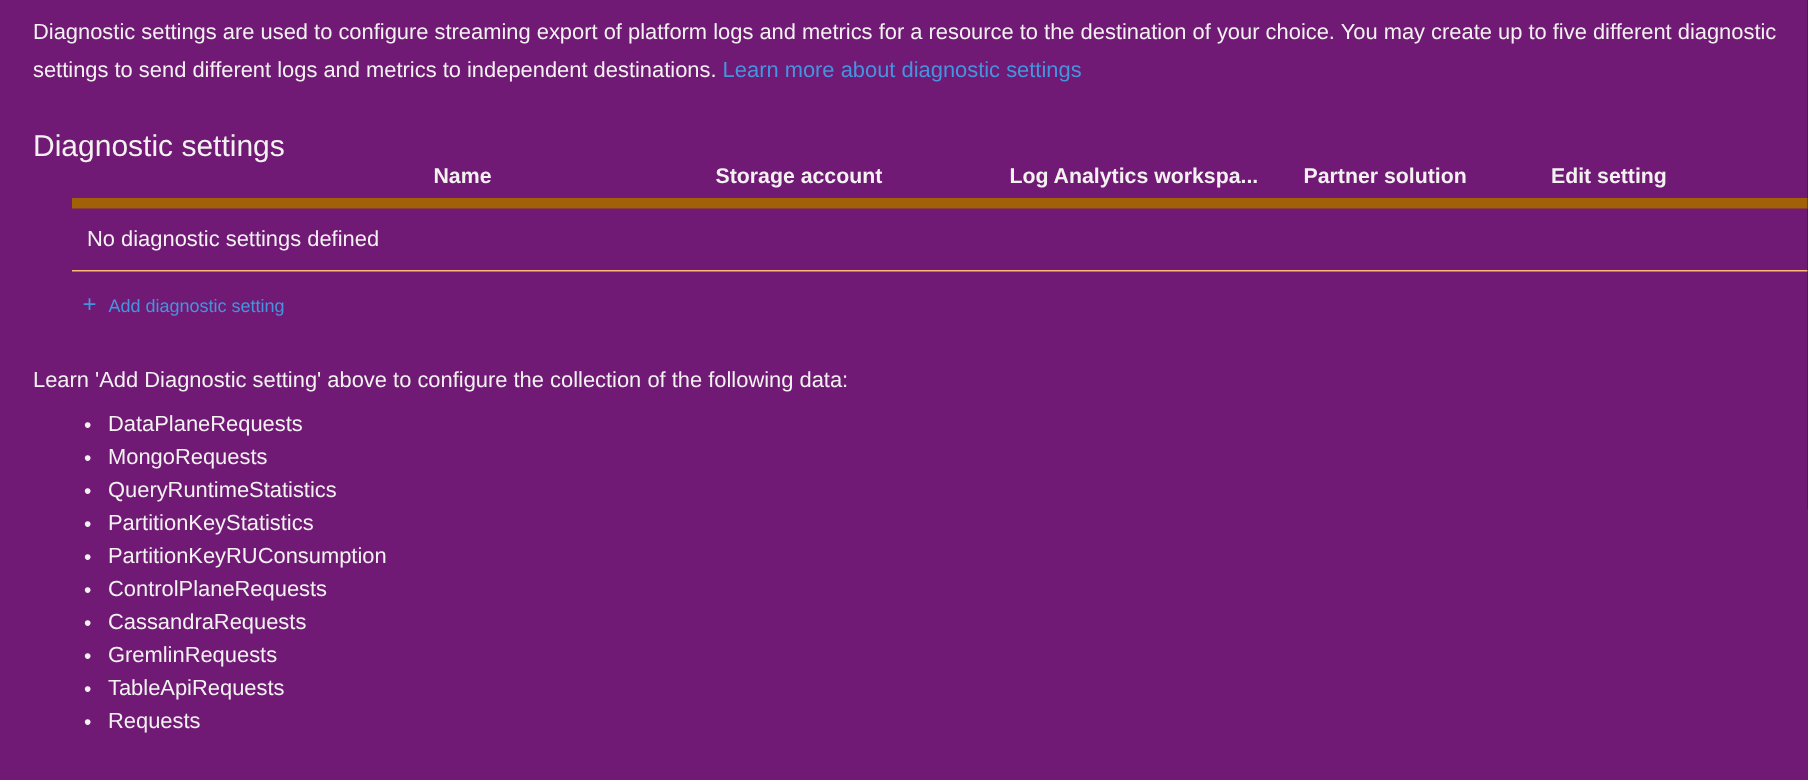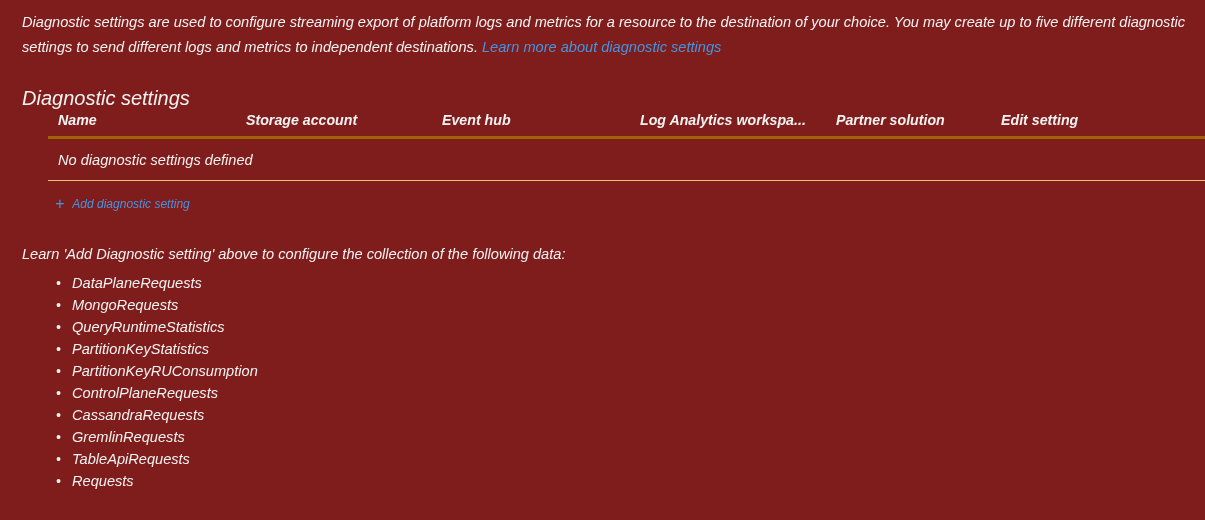--- a/index.html
+++ b/index.html
@@ -14,22 +14,21 @@
     overflow: hidden;
     font-family: "Liberation Sans", sans-serif;
     color: #f3f2f1;
     -webkit-font-smoothing: antialiased;
   }
 
   .page {
     position: relative;
     width: 1205px;
     height: 520px;
-    background: #7f1d1d;
-    font-style: italic;
+    background: #701a75;
   }
 
   
   .intro {
     position: absolute;
     left: 22px;
     top: 10px;
     width: 1165px;
     font-size: 14.6px;
     line-height: 25px;
@@ -57,21 +56,22 @@
   .table {
     position: absolute;
     left: 48px;
     top: 104px;
     width: 1157px;
   }
   .table-head {
     display: flex;
     height: 35px;
     align-items: center;
-    border-bottom: 3px solid #a16207;
+    border-bottom: 7px solid #a16207;
+    justify-content: flex-end;
   }
   .th {
     font-size: 14.2px;
     font-weight: 700;
     color: #f3f2f1;
     white-space: nowrap;
     overflow: hidden;
     text-overflow: ellipsis;
     padding-right: 8px;
   }
@@ -167,21 +167,20 @@
   <div class="intro">
     <span>Diagnostic settings are used to configure streaming export of platform logs and metrics for a resource to the destination of your choice. You may create up to five different diagnostic settings to send different logs and metrics to independent destinations. </span><a class="link">Learn more about diagnostic settings</a>
   </div>
 
   <div class="section-label">Diagnostic settings</div>
 
   <div class="table">
     <div class="table-head">
       <div class="th c0">Name</div>
       <div class="th c1">Storage account</div>
-      <div class="th c2">Event hub</div>
       <div class="th c3">Log Analytics workspa...</div>
       <div class="th c4">Partner solution</div>
       <div class="th c5">Edit setting</div>
     </div>
     <div class="table-row">
       <div class="td-empty">No diagnostic settings defined</div>
     </div>
   </div>
 
   <div class="add-row">

